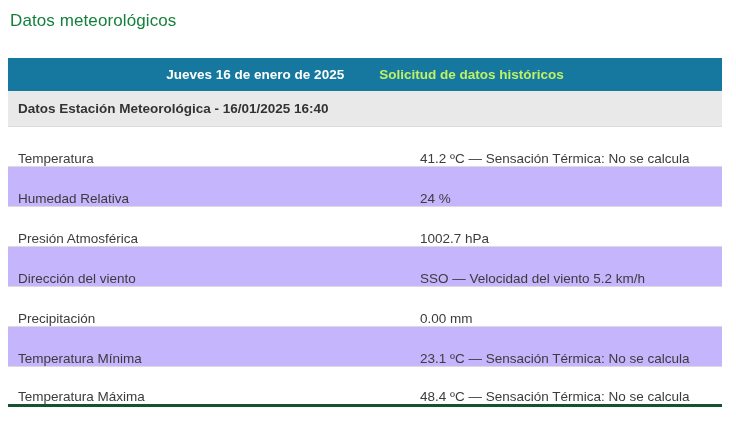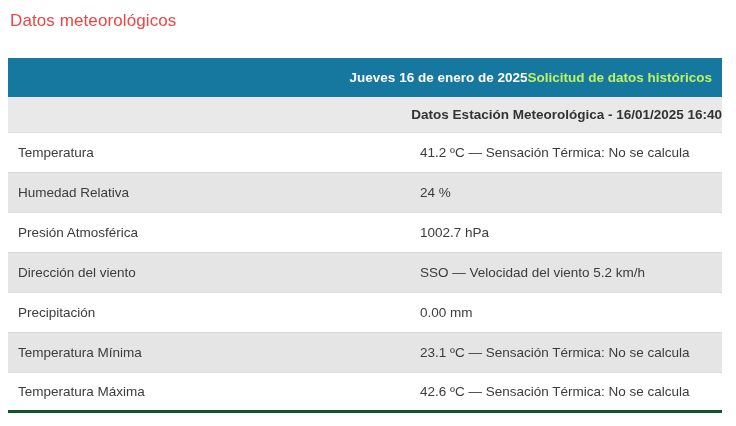--- a/index.html
+++ b/index.html
@@ -4,66 +4,66 @@
 <style>
   * { box-sizing: border-box; margin: 0; padding: 0; }
   html, body {
     width: 736px;
     height: 426px;
     background: #ffffff;
     font-family: "Liberation Sans", sans-serif;
     overflow: hidden;
   }
   .page-title {
-    color: #ef4444;
+    color: #15803d;
     font-size: 17px;
     font-weight: 400;
     margin: 11px 0 0 10px;
     letter-spacing: 0.1px;
   }
   .weather-table {
     width: 714px;
     margin: 27px 0 0 8px;
     font-size: 13.5px;
     color: #3c3c3c;
   }
   .thead {
     background: #16789F;
     color: #ffffff;
     font-weight: 700;
-    height: 39px;
+    height: 33px;
     display: flex;
     align-items: center;
-    justify-content: flex-end;
+    justify-content: center;
     padding: 0 10px;
+    gap: 35px;
   }
   .thead a {
     color: #bef264;
     text-decoration: none;
     cursor: pointer;
     font-weight: 700;
   }
   .subheader {
     background: #E9E9E9;
     font-weight: 700;
     height: 36px;
     line-height: 36px;
     padding-left: 10px;
     border-bottom: 1px solid #DBDBDB;
     color: #333333;
-    text-align: right;
   }
   .row {
     display: flex;
     height: 40px;
-    align-items: center;
+    align-items: flex-end;
     border-bottom: 1px solid #DBDBDB;
     background: #ffffff;
   }
-  .row.alt { background: #e5e5e5; }
+  .row.alt { background: #c4b5fd; }
   .row:last-child { border-bottom: 3px solid #14532d; }
   .cell.label {
     width: 364px;
     padding-left: 10px;
     flex: 0 0 364px;
   }
   .cell.value { flex: 1; margin-left: 48px; }
 </style>
 </head>
 <body>
@@ -104,16 +104,16 @@
     <div class="cell value">0.00 mm</div>
   </div>
 
   <div class="row alt">
     <div class="cell label">Temperatura Mínima</div>
     <div class="cell value">23.1 ºC — Sensación Térmica: No se calcula</div>
   </div>
 
   <div class="row">
     <div class="cell label">Temperatura Máxima</div>
-    <div class="cell value">42.6 ºC — Sensación Térmica: No se calcula</div>
+    <div class="cell value">48.4 ºC — Sensación Térmica: No se calcula</div>
   </div>
 
 </div>
 
 </body></html>

